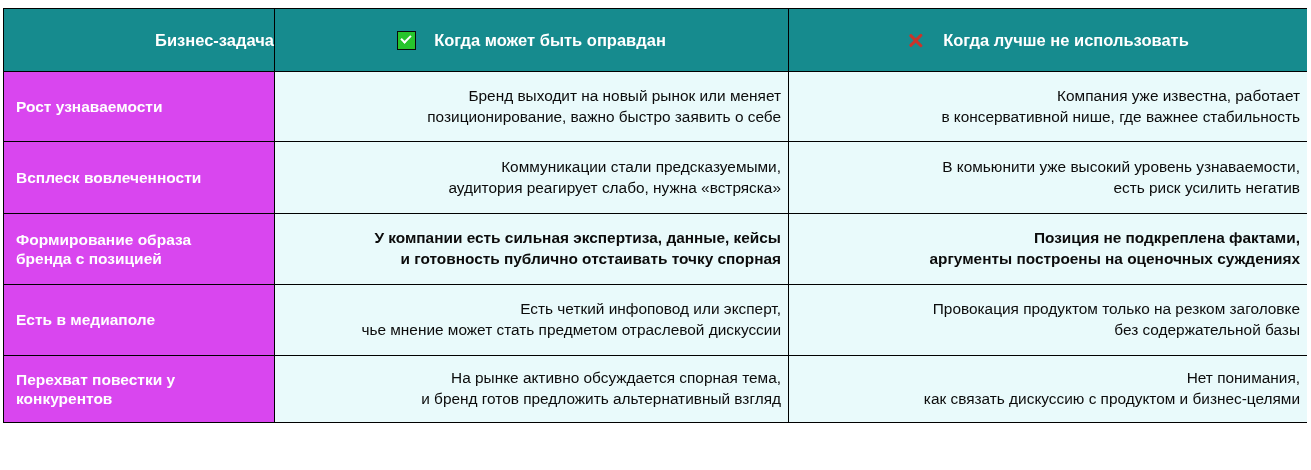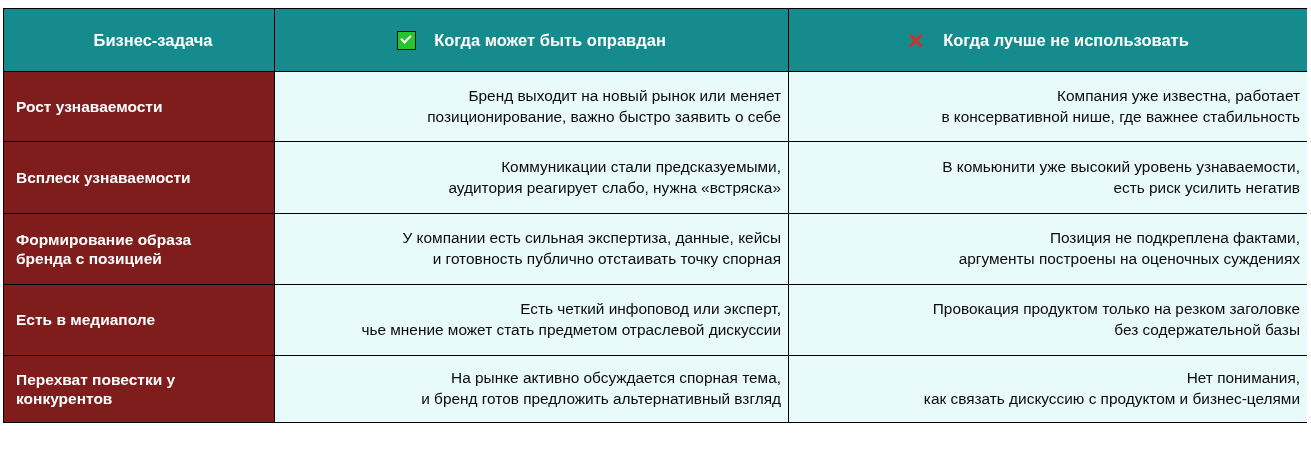--- a/index.html
+++ b/index.html
@@ -38,21 +38,21 @@
 
   
   tr.head td {
     background: #168b8e;
     height: 62px;
     color: #ffffff;
     font-weight: bold;
     font-size: 16.5px;
   }
   tr.head td.head-task {
-    text-align: center;
+    text-align: right;
     padding-left: 28px;
     margin-top: 48px;
   }
   tr.head td.head-col {
     text-align: center;
   }
   .head-inner {
     display: flex;
     align-items: center;
     justify-content: center;
@@ -96,40 +96,40 @@
     width: 3.4px;
     height: 17px;
     background: #c9342b;
     border-radius: 1px;
   }
   .icon-cross::before { transform: translateX(-50%) rotate(45deg); }
   .icon-cross::after  { transform: translateX(-50%) rotate(-45deg); }
 
   
   tr.body-row td.task-cell {
-    background: #7f1d1d;
+    background: #d946ef;
     color: #ffffff;
     font-weight: bold;
     font-size: 15.5px;
     text-align: left;
     padding: 0 10px 0 12px;
     line-height: 1.25;
   }
   tr.body-row td.val-cell {
     background: #e9fafb;
     color: #0b0b0b;
     font-size: 15.4px;
     text-align: right;
     line-height: 1.34;
     padding: 4px 7px;
   }
   tr.r1 td { height: 61px; }
   tr.r2 td { height: 62px; }
   tr.r3 td { height: 63px; }
-  tr.r4 td { height: 62px; }
+  tr.r4 td { height: 62px; font-weight: bold; }
   tr.r5 td { height: 62px; }
   tr.r6 td { height: 58px; }
 
   .line { display: block; }
 </style>
 </head>
 <body>
 
 <div id="table-wrap">
 <table class="matrix">
@@ -167,21 +167,21 @@
       </td>
       <td class="val-cell">
         <span class="line">Компания уже известна, работает</span>
         <span class="line">в консервативной нише, где важнее стабильность</span>
       </td>
     </tr>
 
 
     <tr class="body-row r3">
       <td class="task-cell">
-        <span class="line">Всплеск узнаваемости</span>
+        <span class="line">Всплеск вовлеченности</span>
       </td>
       <td class="val-cell">
         <span class="line">Коммуникации стали предсказуемыми,</span>
         <span class="line">аудитория реагирует слабо, нужна «встряска»</span>
       </td>
       <td class="val-cell">
         <span class="line">В комьюнити уже высокий уровень узнаваемости,</span>
         <span class="line">есть риск усилить негатив</span>
       </td>
     </tr>

